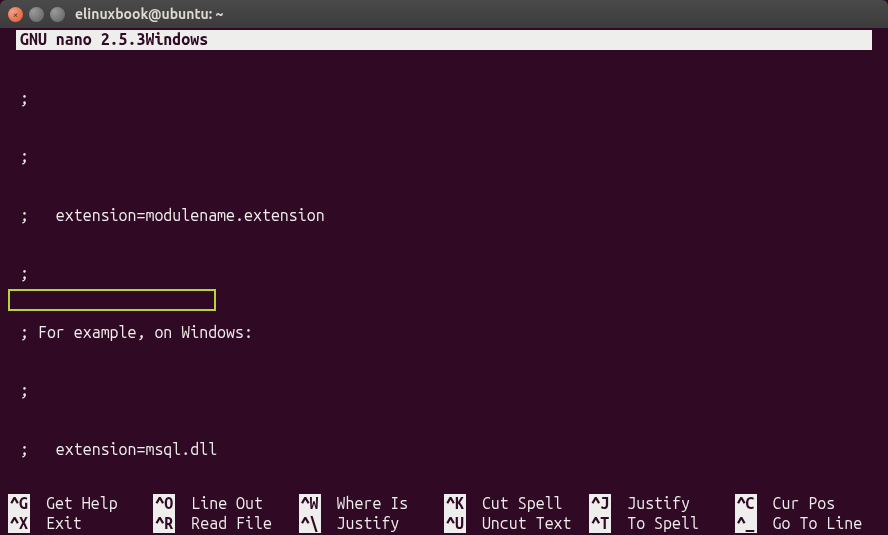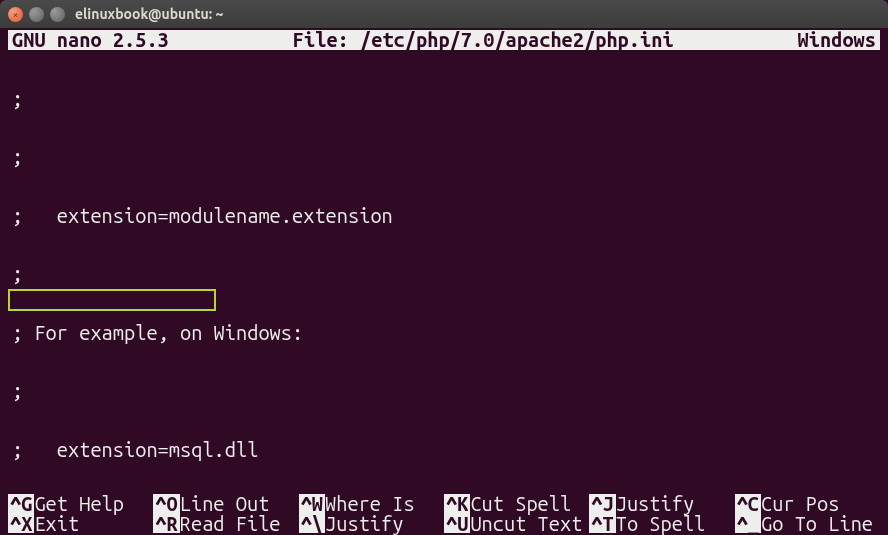--- a/index.html
+++ b/index.html
@@ -43,22 +43,22 @@
     .btn-min { background: radial-gradient(circle at 30% 30%, #9a9a9a, #5f5f5f); }
     .btn-max { background: radial-gradient(circle at 30% 30%, #9a9a9a, #5f5f5f); }
     .window-title {
       color: #dfdbd2;
       font-family: "Ubuntu", sans-serif;
       font-size: 14px;
       font-weight: bold;
     }
     .terminal {
       height: calc(100% - 28px);
-      padding: 2px 4px;
-      font-size: 20px;
+      padding: 2px 12px;
+      font-size: 16px;
       line-height: 19.5px;
       position: relative;
     }
     .nano-header {
       background: #eeeeec;
       color: #300a24;
       display: flex;
       white-space: pre;
       font-weight: bold;
       padding: 0 4px;
@@ -98,40 +98,39 @@
       display: flex;
       align-items: baseline;
     }
     .shortcut-key {
       background: #eeeeec;
       color: #300a24;
       font-weight: bold;
       padding: 0 2px;
     }
     .shortcut-label {
-      margin-left: 0;
+      margin-left: 16px;
       color: #eeeeec;
     }
   </style>
 </head>
 <body>
 
 <div class="window-titlebar">
   <div class="window-controls">
     <div class="window-btn btn-close">×</div>
     <div class="window-btn btn-min"></div>
     <div class="window-btn btn-max"></div>
   </div>
   <div class="window-title">elinuxbook@ubuntu: ~</div>
 </div>
 
 <div class="terminal">
   <div class="nano-header">
     <span class="nano-header-left">GNU nano 2.5.3</span>
-    <span class="nano-header-center">File: /etc/php/7.0/apache2/php.ini</span>
     <span class="nano-header-right">Windows</span>
   </div>
 
   <div class="editor-content">
     <div>;</div>
     <div>;</div>
     <div>;   extension=modulename.extension</div>
     <div>;</div>
     <div>; For example, on Windows:</div>
     <div>;</div>

